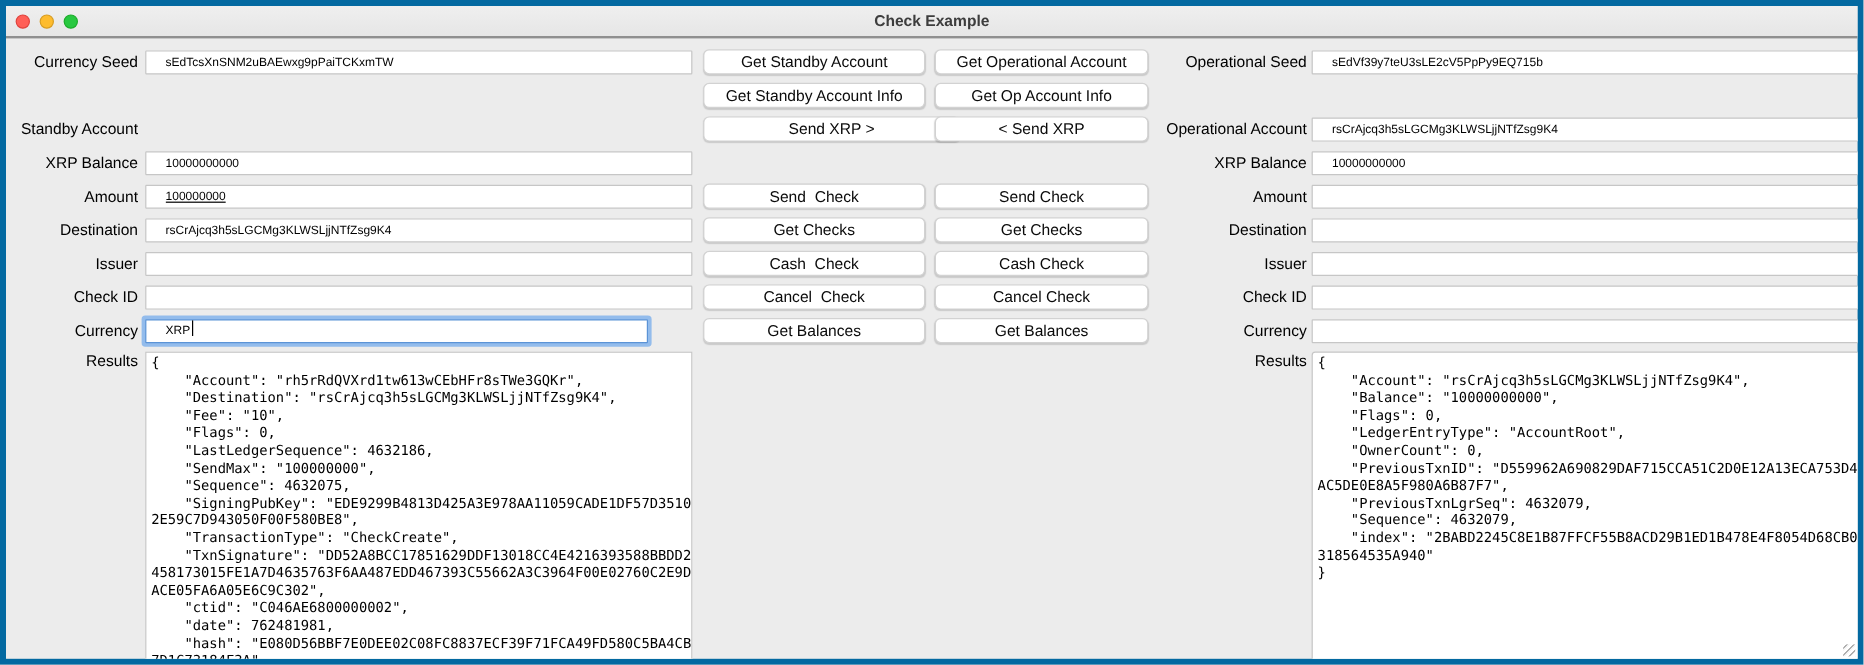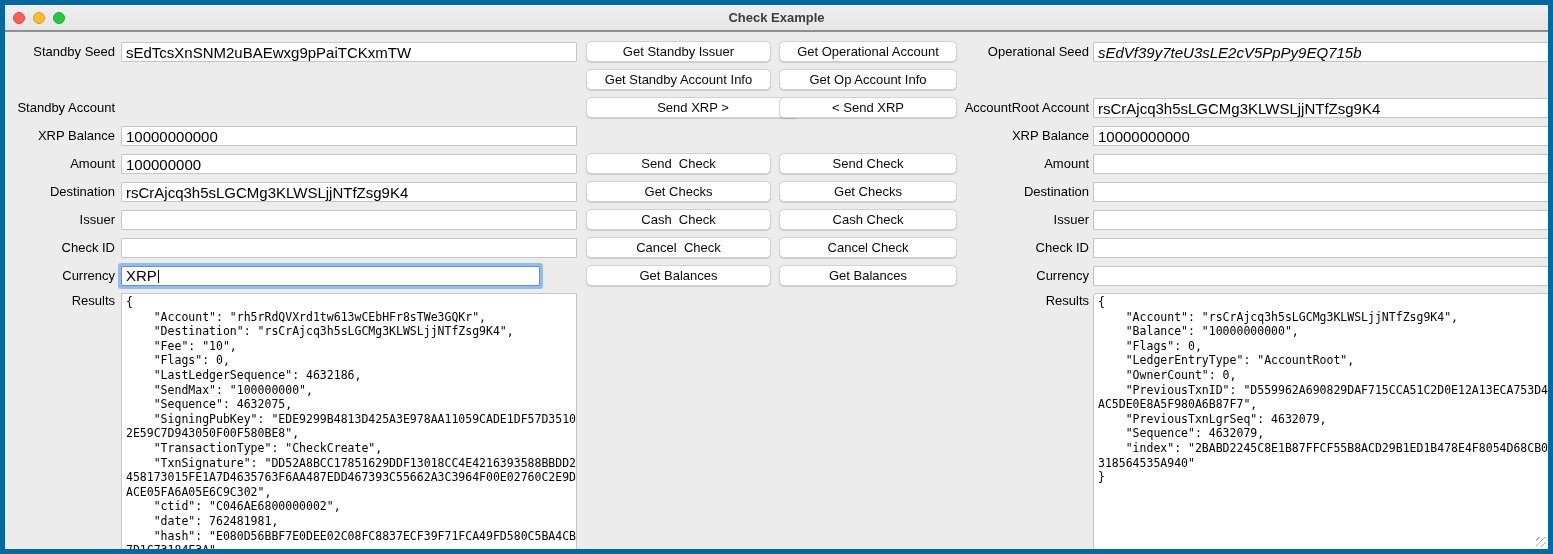--- a/index.html
+++ b/index.html
@@ -28,21 +28,21 @@
 
   .lbl {
     position: absolute; height: 20px; line-height: 20px;
     font-size: 13px; color: #000; text-align: right;
     white-space: nowrap;
   }
   .entry {
     position: absolute; height: 20px;
     background: #FFFFFF; border: 1px solid #C6C6C6; border-radius: 1px;
     font-family: "Liberation Sans", sans-serif;
-    font-size: 15px; color: #000; padding: 0 4px; margin: 0;
+    font-size: 10px; color: #000; padding: 0 16px; margin: 0;
     line-height: 18px;
   }
   .entry.focused {
     border: 1px solid #5B93D6;
     box-shadow: 0 0 0 3px #93BCEC;
   }
   .caret {
     display: inline-block; width: 1px; height: 13px;
     background: #000; vertical-align: -2px; margin-left: 1px;
   }
@@ -78,33 +78,33 @@
 
   <div class="titlebar">
     <div class="traffic">
       <span class="tl red"></span>
       <span class="tl yellow"></span>
       <span class="tl green"></span>
     </div>
     <div class="title">Check Example</div>
   </div>
 
-  <div class="lbl" style="left:0;width:110px;top:37px">Standby Seed</div>
+  <div class="lbl" style="left:0;width:110px;top:37px">Currency Seed</div>
   <div class="lbl" style="left:0;width:110px;top:93px">Standby Account</div>
   <div class="lbl" style="left:0;width:110px;top:121px">XRP Balance</div>
   <div class="lbl" style="left:0;width:110px;top:149px">Amount</div>
   <div class="lbl" style="left:0;width:110px;top:177px">Destination</div>
   <div class="lbl" style="left:0;width:110px;top:205px">Issuer</div>
   <div class="lbl" style="left:0;width:110px;top:233px">Check ID</div>
   <div class="lbl" style="left:0;width:110px;top:261px">Currency</div>
   <div class="lbl" style="left:0;width:110px;top:286px">Results</div>
 
   <input class="entry" style="left: 116px; top: 37px; width: 456px;" readonly="" value="sEdTcsXnSNM2uBAEwxg9pPaiTCKxmTW">
   <input class="entry" style="left: 116px; top: 121px; width: 456px;" readonly="" value="10000000000">
-  <input class="entry" style="left: 116px; top: 149px; width: 456px;" readonly="" value="100000000">
+  <input class="entry" style="left: 116px; top: 149px; width: 456px; text-decoration: underline;" readonly="" value="100000000">
   <input class="entry" style="left: 116px; top: 177px; width: 456px;" readonly="" value="rsCrAjcq3h5sLGCMg3KLWSLjjNTfZsg9K4">
   <input class="entry" style="left: 116px; top: 205px; width: 456px;" readonly="" value="">
   <input class="entry" style="left: 116px; top: 233px; width: 456px;" readonly="" value="">
   <div class="entry focused" style="left:116px;top:261px;width:419px"><span>XRP</span><span class="caret"></span></div>
   <div class="results" style="left:116px;top:288px;width:456px;height:276px">
       <pre>{
     "Account": "rh5rRdQVXrd1tw613wCEbHFr8sTWe3GQKr",
     "Destination": "rsCrAjcq3h5sLGCMg3KLWSLjjNTfZsg9K4",
     "Fee": "10",
     "Flags": 0,
@@ -118,49 +118,49 @@
 458173015FE1A7D4635763F6AA487EDD467393C55662A3C3964F00E02760C2E9D
 ACE05FA6A05E6C9C302",
     "ctid": "C046AE6800000002",
     "date": 762481981,
     "hash": "E080D56BBF7E0DEE02C08FC8837ECF39F71FCA49FD580C5BA4CB
 7D1C73184F3A",
     "inLedger": 4632168,
     "ledger_index": 4632168,</pre>
     </div>
 
-  <button class="btn" style="left:581px;top:36px;width:185px">Get Standby Issuer</button>
+  <button class="btn" style="left:581px;top:36px;width:185px">Get Standby Account</button>
   <button class="btn" style="left:581px;top:64px;width:185px">Get Standby Account Info</button>
   <button class="btn" style="left:581px;top:92px;width:214px">Send XRP &gt;</button>
   <button class="btn" style="left:581px;top:148px;width:185px">Send  Check</button>
   <button class="btn" style="left:581px;top:176px;width:185px">Get Checks</button>
   <button class="btn" style="left:581px;top:204px;width:185px">Cash  Check</button>
   <button class="btn" style="left:581px;top:232px;width:185px">Cancel  Check</button>
   <button class="btn" style="left:581px;top:260px;width:185px">Get Balances</button>
 
   <button class="btn" style="left:774px;top:36px;width:178px">Get Operational Account</button>
   <button class="btn" style="left:774px;top:64px;width:178px">Get Op Account Info</button>
   <button class="btn" style="left:774px;top:92px;width:178px">&lt; Send XRP</button>
   <button class="btn" style="left:774px;top:148px;width:178px">Send Check</button>
   <button class="btn" style="left:774px;top:176px;width:178px">Get Checks</button>
   <button class="btn" style="left:774px;top:204px;width:178px">Cash Check</button>
   <button class="btn" style="left:774px;top:232px;width:178px">Cancel Check</button>
   <button class="btn" style="left:774px;top:260px;width:178px">Get Balances</button>
 
   <div class="lbl" style="left:920px;width:164px;top:37px">Operational Seed</div>
-  <div class="lbl" style="left:920px;width:164px;top:93px">AccountRoot Account</div>
+  <div class="lbl" style="left:920px;width:164px;top:93px">Operational Account</div>
   <div class="lbl" style="left:920px;width:164px;top:121px">XRP Balance</div>
   <div class="lbl" style="left:920px;width:164px;top:149px">Amount</div>
   <div class="lbl" style="left:920px;width:164px;top:177px">Destination</div>
   <div class="lbl" style="left:920px;width:164px;top:205px">Issuer</div>
   <div class="lbl" style="left:920px;width:164px;top:233px">Check ID</div>
   <div class="lbl" style="left:920px;width:164px;top:261px">Currency</div>
   <div class="lbl" style="left:920px;width:164px;top:286px">Results</div>
 
-  <input class="entry" style="left: 1088px; top: 37px; width: 457px; font-style: italic;" readonly="" value="sEdVf39y7teU3sLE2cV5PpPy9EQ715b">
+  <input class="entry" style="left: 1088px; top: 37px; width: 457px;" readonly="" value="sEdVf39y7teU3sLE2cV5PpPy9EQ715b">
   <input class="entry" style="left: 1088px; top: 93px; width: 457px;" readonly="" value="rsCrAjcq3h5sLGCMg3KLWSLjjNTfZsg9K4">
   <input class="entry" style="left: 1088px; top: 121px; width: 457px;" readonly="" value="10000000000">
   <input class="entry" style="left: 1088px; top: 149px; width: 457px;" readonly="" value="">
   <input class="entry" style="left: 1088px; top: 177px; width: 457px;" readonly="" value="">
   <input class="entry" style="left: 1088px; top: 205px; width: 457px;" readonly="" value="">
   <input class="entry" style="left: 1088px; top: 233px; width: 457px;" readonly="" value="">
   <input class="entry" style="left: 1088px; top: 261px; width: 457px;" readonly="" value="">
   <div class="results right" style="left:1088px;top:288px;width:457px;height:260px">
       <pre>{
     "Account": "rsCrAjcq3h5sLGCMg3KLWSLjjNTfZsg9K4",

